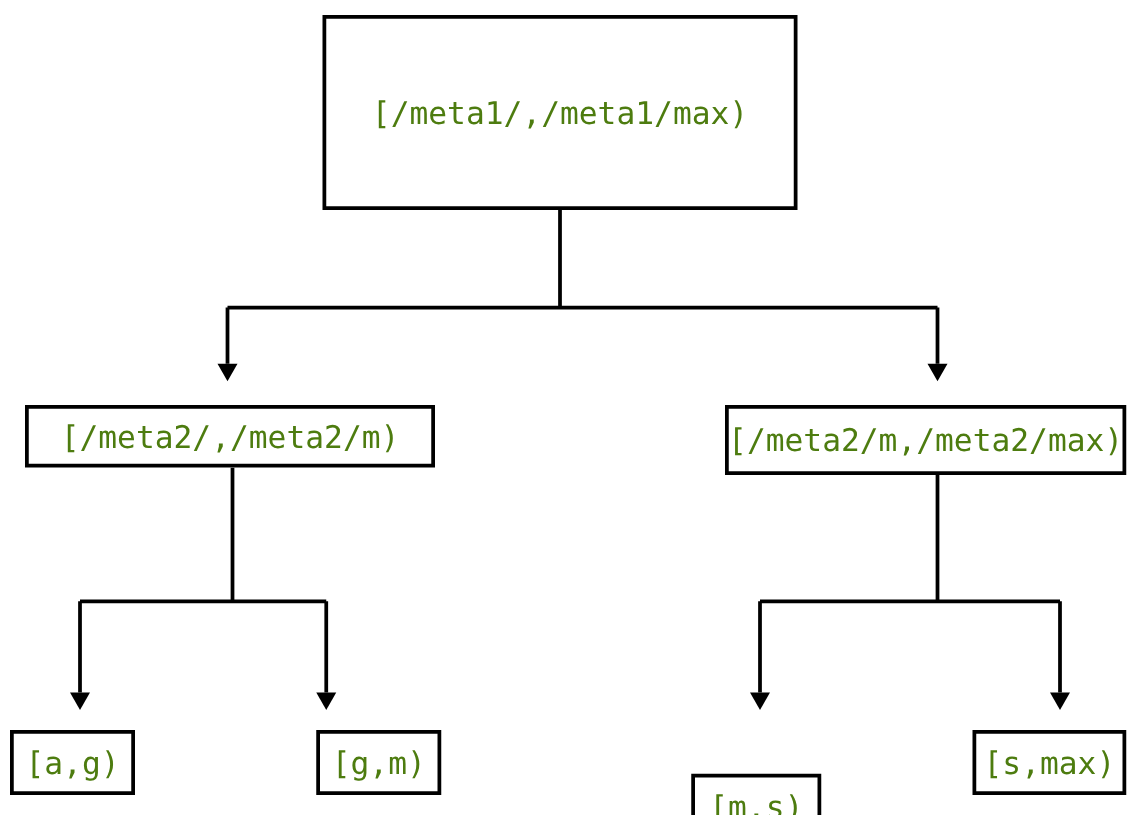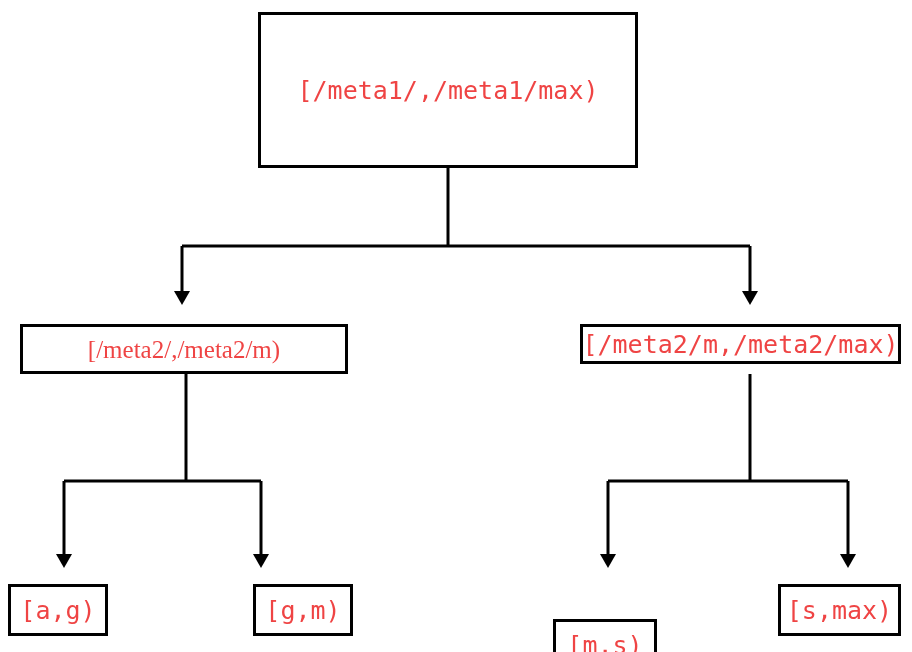--- a/index.html
+++ b/index.html
@@ -27,21 +27,21 @@
     height: 652px;
   }
   .node {
     position: absolute;
     box-sizing: border-box;
     border: 3px solid #000000;
     background: #ffffff;
     display: flex;
     align-items: center;
     justify-content: center;
-    color: #ef4444;
+    color: #4d7c0f;
     font-family: "DejaVu Sans Mono", "Liberation Mono", monospace;
     font-size: 25px;
     line-height: 1;
     letter-spacing: 0px;
     white-space: pre;
   }
   .node-label {
     display: block;
     text-align: center;
   }
@@ -51,27 +51,26 @@
     top: 12px;
     width: 380px;
     height: 156px;
   }
   
   #node-mid-left {
     left: 20px;
     top: 324px;
     width: 328px;
     height: 50px;
-    font-family: Liberation Serif, serif;
   }
   #node-mid-right {
     left: 580px;
     top: 324px;
     width: 321px;
-    height: 40px;
+    height: 56px;
   }
   
   #node-leaf-ag {
     left: 8px;
     top: 584px;
     width: 100px;
     height: 52px;
   }
   #node-leaf-gm {
     left: 205px;

